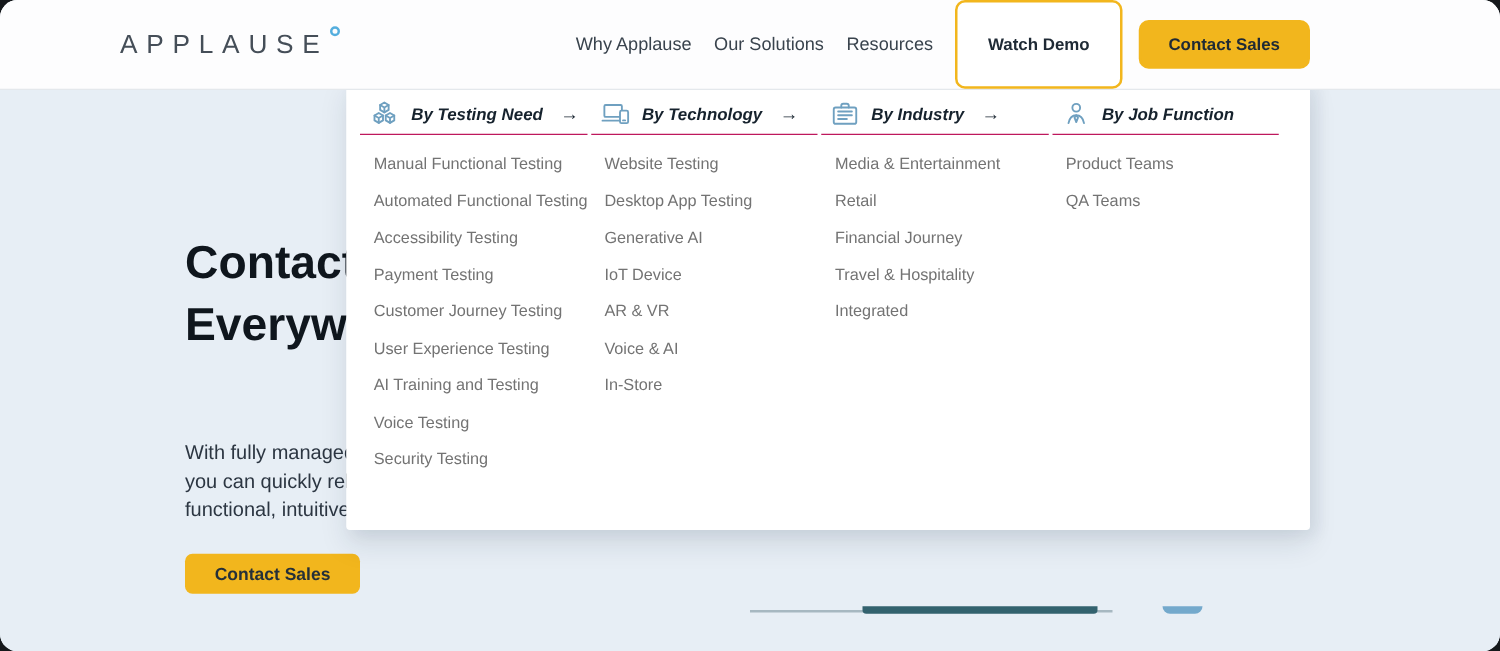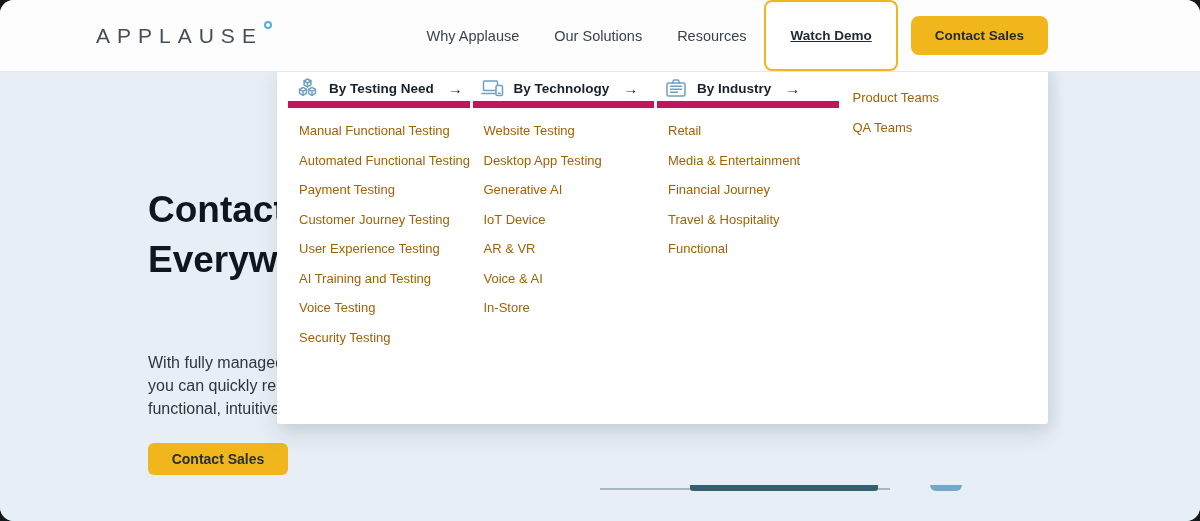--- a/index.html
+++ b/index.html
@@ -11,24 +11,24 @@
   }
   
   .navbar{
     position:absolute;top:0;left:0;right:0;height:72px;z-index:6;
     background:#fdfdfe;border-bottom:1px solid #e4e8ec;
     display:flex;align-items:center;padding:0 152px 0 96px;
   }
   .logo{display:flex;align-items:flex-start;cursor:pointer;}
   .logo-text{font-size:21px;letter-spacing:7px;color:#454e58;font-weight:500;line-height:1;}
   .logo-ring{width:8px;height:8px;border:2px solid #54aede;border-radius:50%;margin-left:1px;margin-top:-4px;display:inline-block;}
-  .nav-links{display:flex;gap:35px;margin-left:auto;align-items:flex-end;}
+  .nav-links{display:flex;gap:18px;margin-left:auto;align-items:flex-end;}
   .nav-link{font-size:14.5px;color:#39434d;cursor:pointer;white-space:nowrap;}
   .btn{border-radius:8px;font-size:13.5px;font-weight:700;color:#1f2a35;cursor:pointer;white-space:nowrap;line-height:1;}
-  .btn-outline{background:#ffffff;border:2px solid #f2b61d;padding:27px 24px;margin-left:18px;text-decoration:underline;}
+  .btn-outline{background:#ffffff;border:2px solid #f2b61d;padding:27px 24px;margin-left:18px;}
   .btn-solid{background:#f2b61d;border:2px solid #f2b61d;padding:11px 22px;margin-left:13px;}
   
   .hero{position:absolute;top:62px;left:0;right:0;bottom:0;background:#e7eef5;}
   .hero-heading{position:absolute;left:148px;top:123px;font-size:37px;line-height:50px;font-weight:800;color:#0f161d;white-space:nowrap;}
   .hero-para{position:absolute;left:148px;top:289px;font-size:16px;line-height:23px;color:#2c3642;white-space:nowrap;}
   .hero-cta{
     position:absolute;left:148px;top:381px;width:140px;height:32px;
     background:#f2b61d;border:none;border-radius:6px;
     font-family:inherit;font-size:14px;font-weight:700;color:#253039;cursor:pointer;
   }
@@ -38,29 +38,29 @@
   
   .mega{
     position:absolute;left:277px;top:63px;width:771px;height:361px;z-index:5;
     background:#ffffff;border-radius:0 0 3px 3px;
     box-shadow:0 12px 22px rgba(20,40,60,.10),6px 4px 12px rgba(20,40,60,.06);
     display:flex;padding:12px 22px 0 11px;
   }
   .mega-col{flex:1;margin-right:3px;min-width:0;}
   .col-header{
     display:flex;align-items:center;gap:9px;height:33px;cursor:pointer;
-    border-bottom:7px solid #be185d;padding-left:7px;
+    border-bottom:1px solid #be185d;padding-left:7px;font-style:italic;
   }
   .col-header .hdr-icon{flex:0 0 auto;display:flex;align-items:center;}
   .col-title{font-size:13.5px;font-weight:700;color:#16222d;white-space:nowrap;}
   .col-arrow{font-size:15px;font-weight:700;color:#16222d;margin-left:5px;}
   .col-items{list-style:none;margin:8px 0 0 0;padding:0;}
   .col-items li{
     height:29.5px;display:flex;align-items:center;padding-left:11px;
-    font-size:13px;color:#a16207;cursor:pointer;white-space:nowrap;
+    font-size:13px;color:#737373;cursor:pointer;white-space:nowrap;
   }
   svg.mm{stroke:#6fa0c0;fill:none;stroke-width:1.5;stroke-linejoin:round;stroke-linecap:round;}
 </style>
 </head>
 <body>
 
 <div class="screen">
 
   <div class="hero">
     <div class="hero-heading">
@@ -107,20 +107,21 @@
               <path d="M13.6 13.4l3.4 2 3.4-2M17 15.4v3.9"></path>
           </svg>
         </span>
         <span class="col-title">By Testing Need</span>
         <span class="col-arrow">→</span>
       </div>
       <ul class="col-items">
 
       <li>Manual Functional Testing</li>
           <li>Automated Functional Testing</li>
+          <li>Accessibility Testing</li>
           <li>Payment Testing</li>
           <li>Customer Journey Testing</li>
           <li>User Experience Testing</li>
           <li>AI Training and Testing</li>
           <li>Voice Testing</li>
           <li>Security Testing</li>
         </ul>
     </div>
 
     <div class="mega-col">
@@ -155,29 +156,39 @@
             <rect x="3" y="7" width="18" height="13" rx="1.5"></rect>
             <path d="M9 7V5.6A1.6 1.6 0 0 1 10.6 4h2.8A1.6 1.6 0 0 1 15 5.6V7"></path>
             <path d="M6.5 10.2h11M6.5 13.2h11M6.5 16.2h7"></path>
           </svg>
         </span>
         <span class="col-title">By Industry</span>
         <span class="col-arrow">→</span>
       </div>
       <ul class="col-items">
 
-      <li>Retail</li>
-          <li>Media &amp; Entertainment</li>
+      <li>Media &amp; Entertainment</li>
+          <li>Retail</li>
           <li>Financial Journey</li>
           <li>Travel &amp; Hospitality</li>
-          <li>Functional</li>
+          <li>Integrated</li>
         </ul>
     </div>
 
     <div class="mega-col">
+      <div class="col-header">
+        <span class="hdr-icon">
+          <svg class="mm" width="24" height="24" viewBox="0 0 24 24">
+            <circle cx="12" cy="7.2" r="3.1"></circle>
+            <path d="M5.8 19.5c.8-4.2 3-6.3 6.2-6.3s5.4 2.1 6.2 6.3"></path>
+            <path d="M12 13.2l-1.4 1.9 1.4 3.6 1.4-3.6z"></path>
+          </svg>
+        </span>
+        <span class="col-title">By Job Function</span>
+      </div>
       <ul class="col-items">
 
           <li>Product Teams</li>
           <li>QA Teams</li>
         </ul>
     </div>
 
   </div>
 </div>
 

